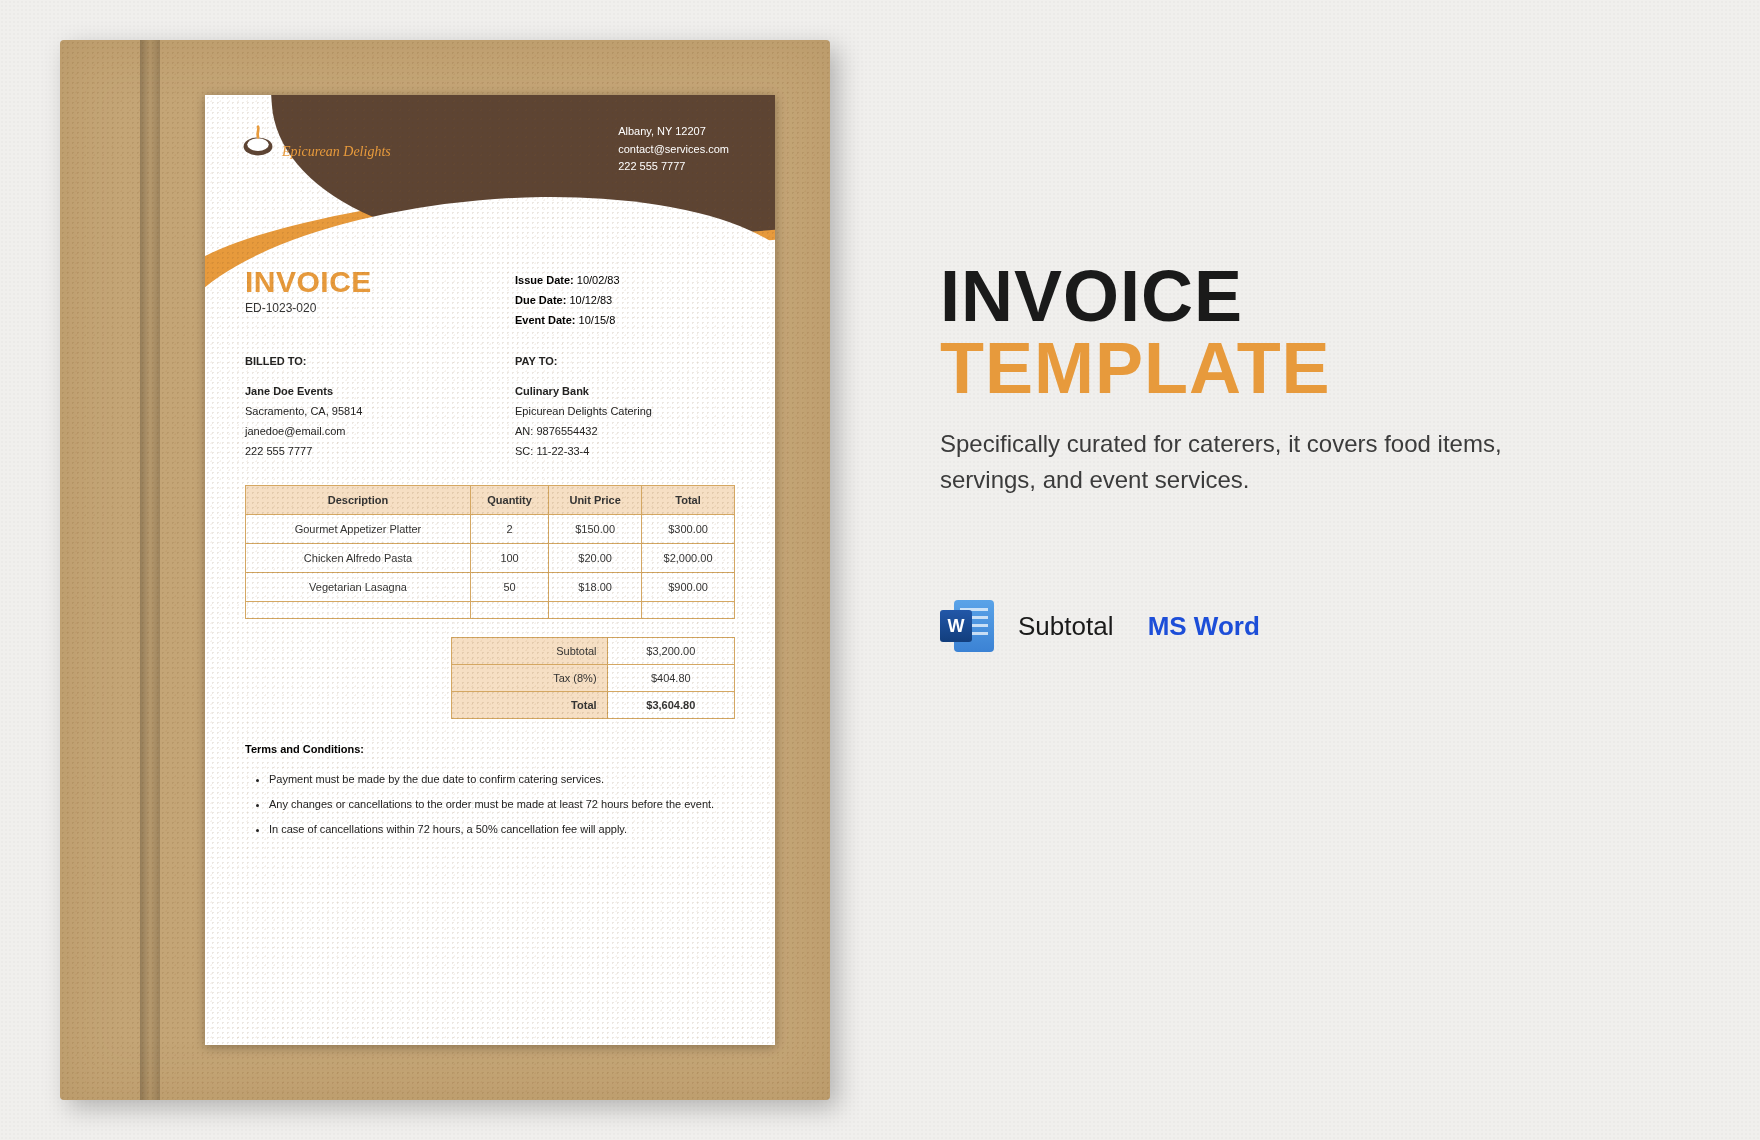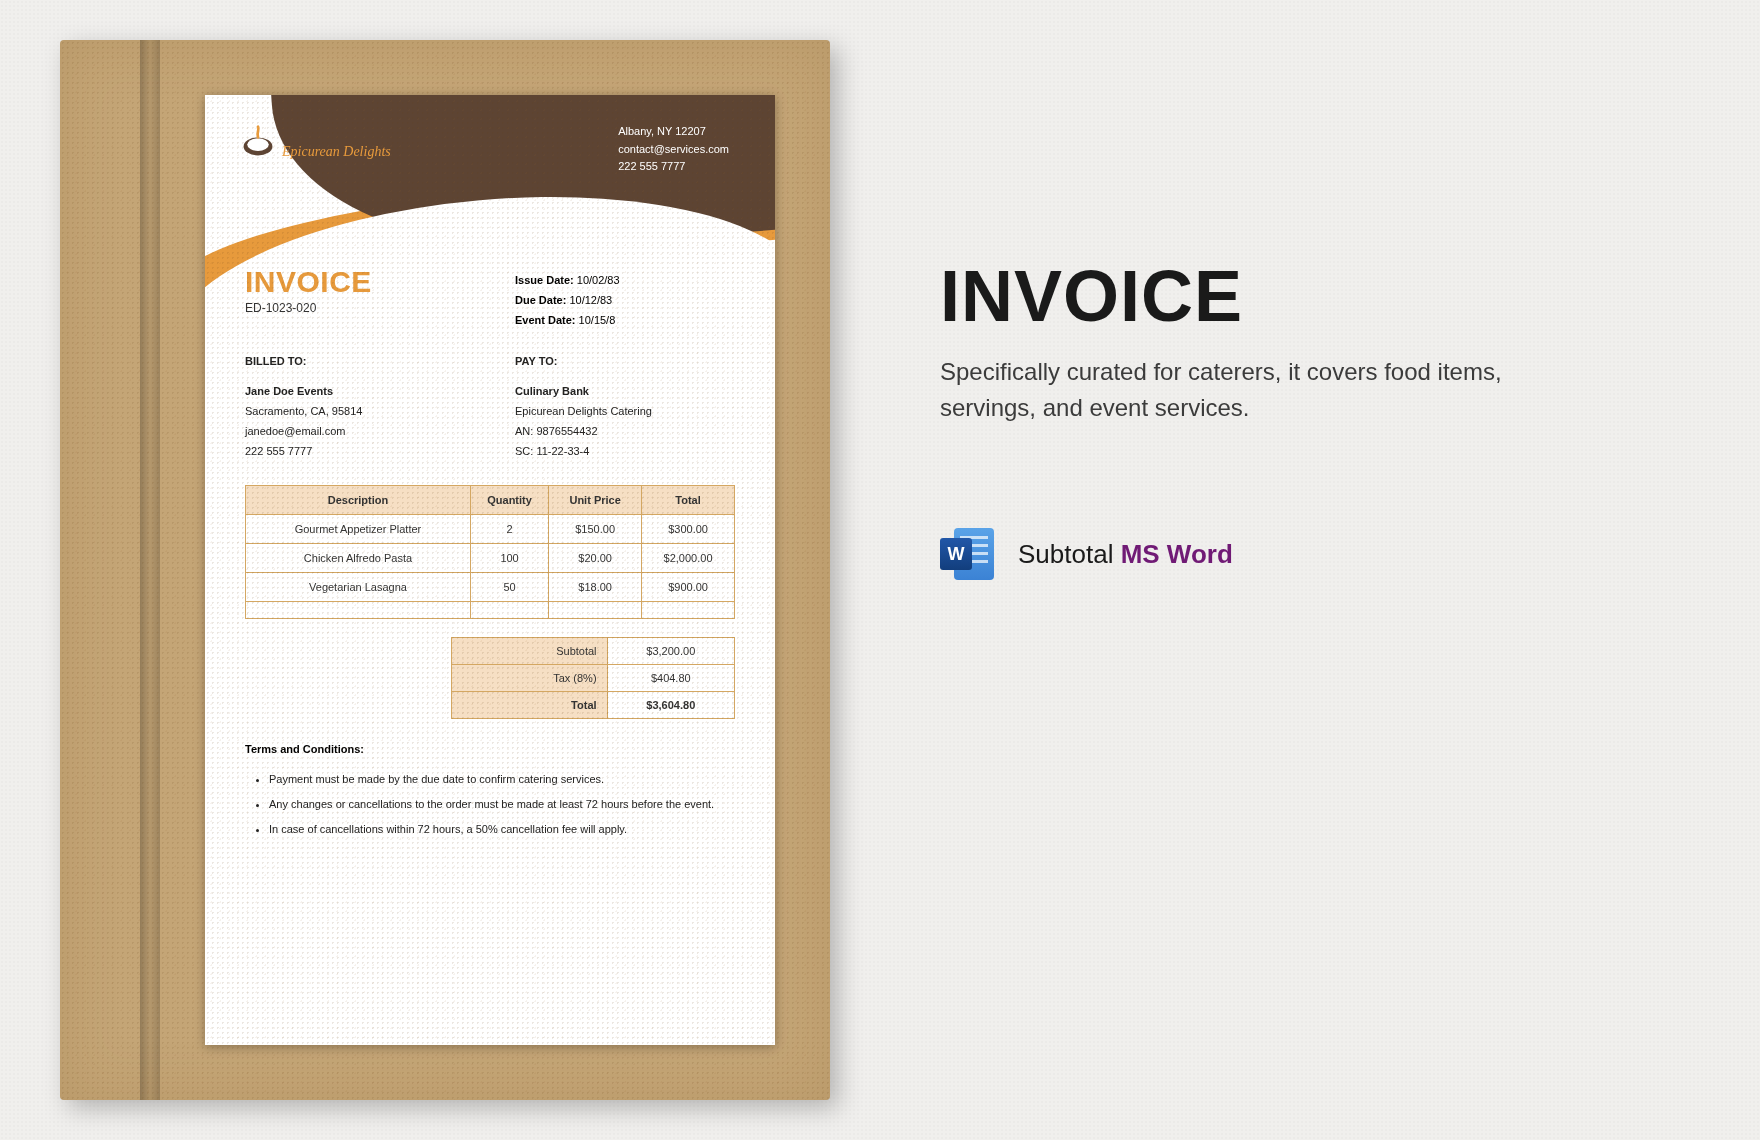--- a/index.html
+++ b/index.html
@@ -225,21 +225,21 @@
     border-radius: 3px;
     color: #fff;
     font-weight: bold;
     font-size: 18px;
     display: flex;
     align-items: center;
     justify-content: center;
     font-family: "Segoe UI", Arial, sans-serif;
   }
   .avail-text { font-size: 26px; color: #1a1a1a; font-family: "Segoe UI", Arial, sans-serif; }
-  .avail-text .accent { color: #701a75; font-weight: 700; }
+  .avail-text .accent { color: #1d4ed8; font-weight: 700; margin-left: 27px; }
 </style>
 </head>
 <body>
 
 <div class="folder">
   <div class="page">
 
     <div class="header-wave">
       <div class="wave-orange"></div>
       <div class="wave-brown"></div>
@@ -354,20 +354,21 @@
         <li>In case of cancellations within 72 hours, a 50% cancellation fee will apply.</li>
       </ul>
 
     </div>
   </div>
 </div>
 
 <div class="right">
   <div class="promo-title">
     <div>INVOICE</div>
+    <div class="accent">TEMPLATE</div>
   </div>
   <div class="promo-sub">Specifically curated for caterers, it covers food items, servings, and event services.</div>
 
   <div class="avail">
     <div class="word-icon">
       <div class="sheet"></div>
       <div class="badge">W</div>
     </div>
     <div class="avail-text">
       <span>Subtotal</span>

